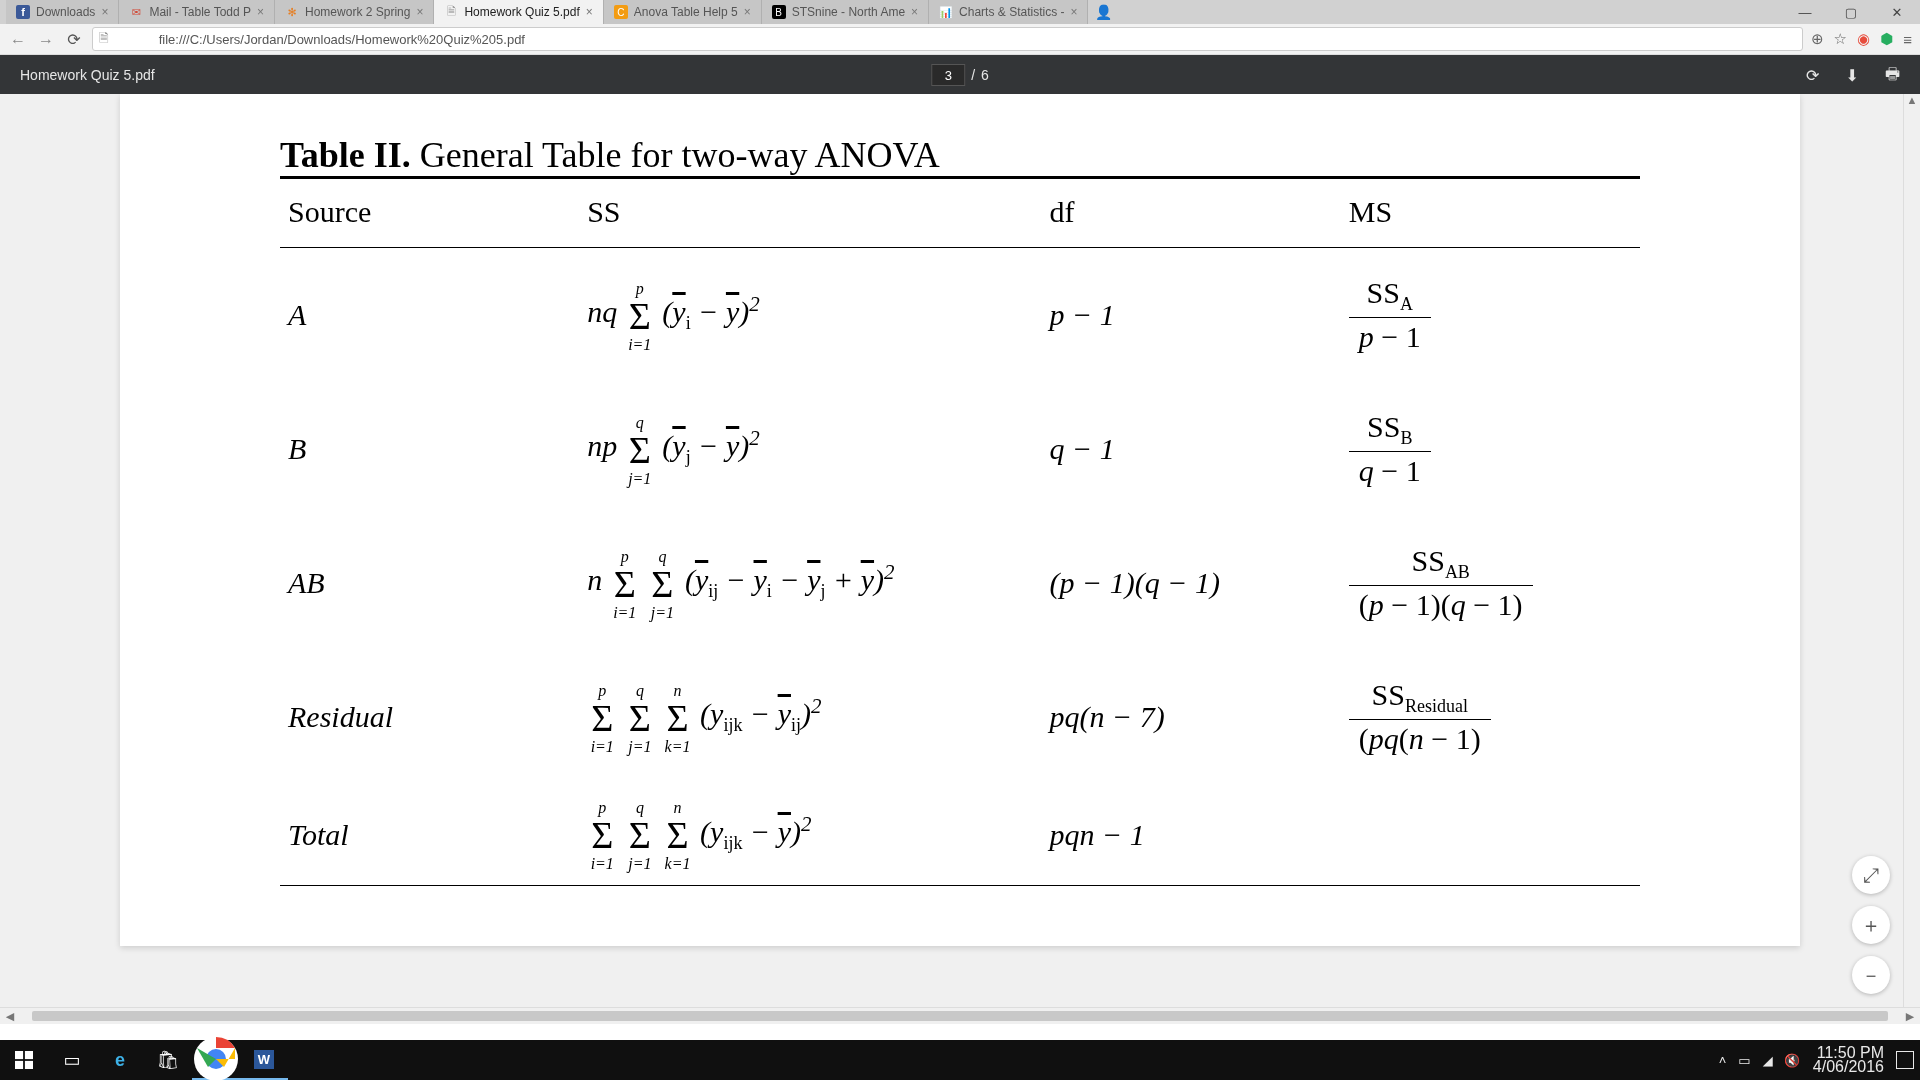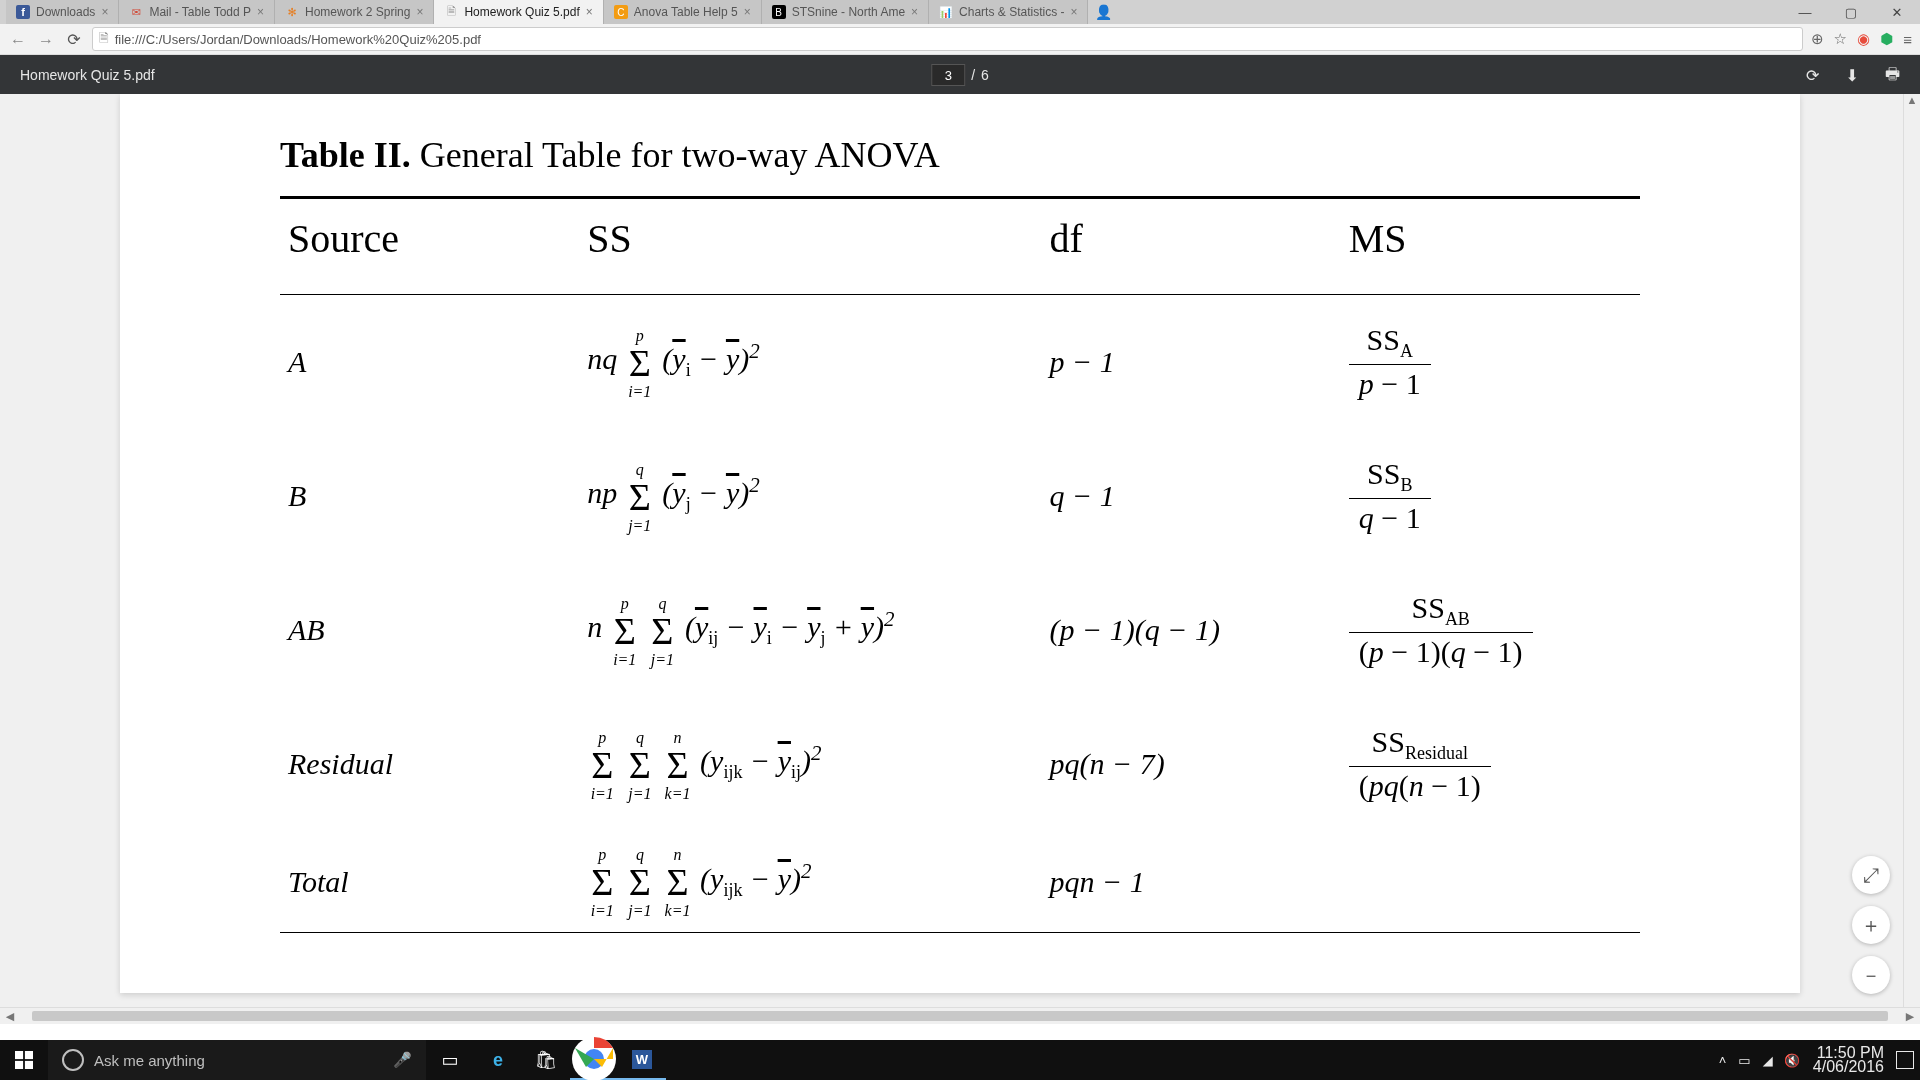--- a/index.html
+++ b/index.html
@@ -12,21 +12,21 @@
   .tab .close{font-size:12px;color:#777;cursor:pointer;}
   .winctrls{margin-left:auto;display:flex;}
   .winctrls div{width:46px;display:flex;align-items:center;justify-content:center;color:#444;font-size:13px;}
   .userbtn{width:32px;display:flex;align-items:center;justify-content:center;color:#666;font-size:14px;}
   
   .addrbar{height:30px;background:#f2f2f2;display:flex;align-items:center;gap:8px;padding:0 8px;border-bottom:1px solid #ddd;}
   .addrbar .navbtn{width:20px;text-align:center;color:#888;font-size:16px;}
   .addrbar .navbtn.en{color:#555;}
   .urlbox{flex:1;display:flex;align-items:center;gap:6px;height:22px;border:1px solid #ccc;border-radius:3px;padding:0 6px;background:#fff;}
   .urlbox .fileicon{color:#888;font-size:12px;}
-  .urlbox .url{font-size:13px;color:#555;white-space:nowrap;}
+  .urlbox .url{font-size:13px;color:#555;white-space:nowrap;margin-left:44px;}
   .addricons{display:flex;gap:10px;align-items:center;color:#666;font-size:15px;}
   
   .pdfbar{height:40px;background:#333537;color:#e6e6e6;display:flex;align-items:center;padding:0 20px;font-size:14px;}
   .pdfbar .fname{flex:0 0 auto;}
   .pdfbar .pager{position:absolute;left:50%;transform:translateX(-50%);display:flex;align-items:center;gap:2px;}
   .pdfbar .pager input{width:28px;background:#2a2a2a;border:1px solid #555;color:#fff;text-align:center;font-size:13px;height:18px;}
   .pdfbar .spacer{flex:1;}
   .pdfbar .pdfactions{display:flex;gap:26px;align-items:center;}
   .pdfbar .pdfactions span{cursor:pointer;font-size:16px;}
   
@@ -36,24 +36,24 @@
   .hscroll .arr{width:16px;text-align:center;color:#777;font-size:11px;position:absolute;}
   .hscroll .arr.l{left:2px;} .hscroll .arr.r{right:2px;}
   .vscroll{position:absolute;right:0;top:0;bottom:16px;width:16px;background:#f0f0f0;border-left:1px solid #ddd;}
   .vscroll .arr{text-align:center;color:#777;font-size:11px;position:absolute;left:0;right:0;}
   .vscroll .arr.t{top:0;} 
   .page{position:absolute;left:50%;transform:translateX(-50%);top:0;width:1680px;background:#fff;box-shadow:0 2px 6px rgba(0,0,0,.15);padding:40px 40px 60px 40px;box-sizing:border-box;}
   
   .zoombtns{position:absolute;right:30px;bottom:30px;display:flex;flex-direction:column;gap:12px;}
   .zoombtns div{width:38px;height:38px;border-radius:50%;background:#fff;box-shadow:0 1px 4px rgba(0,0,0,.25);display:flex;align-items:center;justify-content:center;color:#555;font-size:20px;}
   
-  .title{font-family:"Times New Roman",serif;font-size:36px;border-bottom:3px solid #000;padding-bottom:20px;margin:0 120px 2px 120px;}
+  .title{font-family:"Times New Roman",serif;font-size:36px;border-bottom:3px solid #000;padding-bottom:0;margin:0 120px 2px 120px;}
   .title b{font-weight:bold;}
   table.anova{width:calc(100% - 240px);margin:0 120px;border-collapse:collapse;font-family:"Times New Roman",serif;}
-  table.anova th{font-size:40px;font-weight:normal;text-align:left;padding:14px 8px 32px 8px;border-bottom:1.5px solid #000;}
+  table.anova th{font-size:30px;font-weight:normal;text-align:left;padding:14px 8px 18px 8px;border-bottom:1.5px solid #000;}
   table.anova td{font-size:30px;font-style:italic;padding:28px 8px;vertical-align:middle;}
   table.anova tr.lastline td{border-top:0;}
   table.anova tbody tr:last-child td{border-bottom:1.5px solid #000;}
   .col-src{width:22%;}
   .col-ss{width:34%;}
   .col-df{width:22%;}
   .col-ms{width:22%;}
   .roman{font-style:normal;}
   .sum{font-size:38px;font-style:normal;display:inline-block;position:relative;vertical-align:middle;margin:0 4px;}
   .sum .lim{font-size:16px;font-style:italic;position:absolute;left:50%;transform:translateX(-50%);}
@@ -250,25 +250,20 @@
 </div>
 
 <div class="taskbar">
   <div class="start">
     <svg viewBox="0 0 20 20">
         <rect x="0" y="0" width="9" height="9" fill="#fff"></rect>
         <rect x="11" y="0" width="9" height="9" fill="#fff"></rect>
         <rect x="0" y="11" width="9" height="9" fill="#fff"></rect>
         <rect x="11" y="11" width="9" height="9" fill="#fff"></rect>
       </svg>
-  </div>
-  <div class="search">
-    <span class="circ"></span>
-    <span>Ask me anything</span>
-    <span style="margin-left:auto;">🎤</span>
   </div>
   <div class="tb-icons">
     <div>▭</div>
     <div class="ico-edge">
         <b>e</b>
       </div>
     <div class="ico-store">🛍</div>
     <div class="active">
       <svg class="ico-chrome" viewBox="0 0 24 24">
           <circle cx="12" cy="12" r="11" fill="#fff"></circle>

